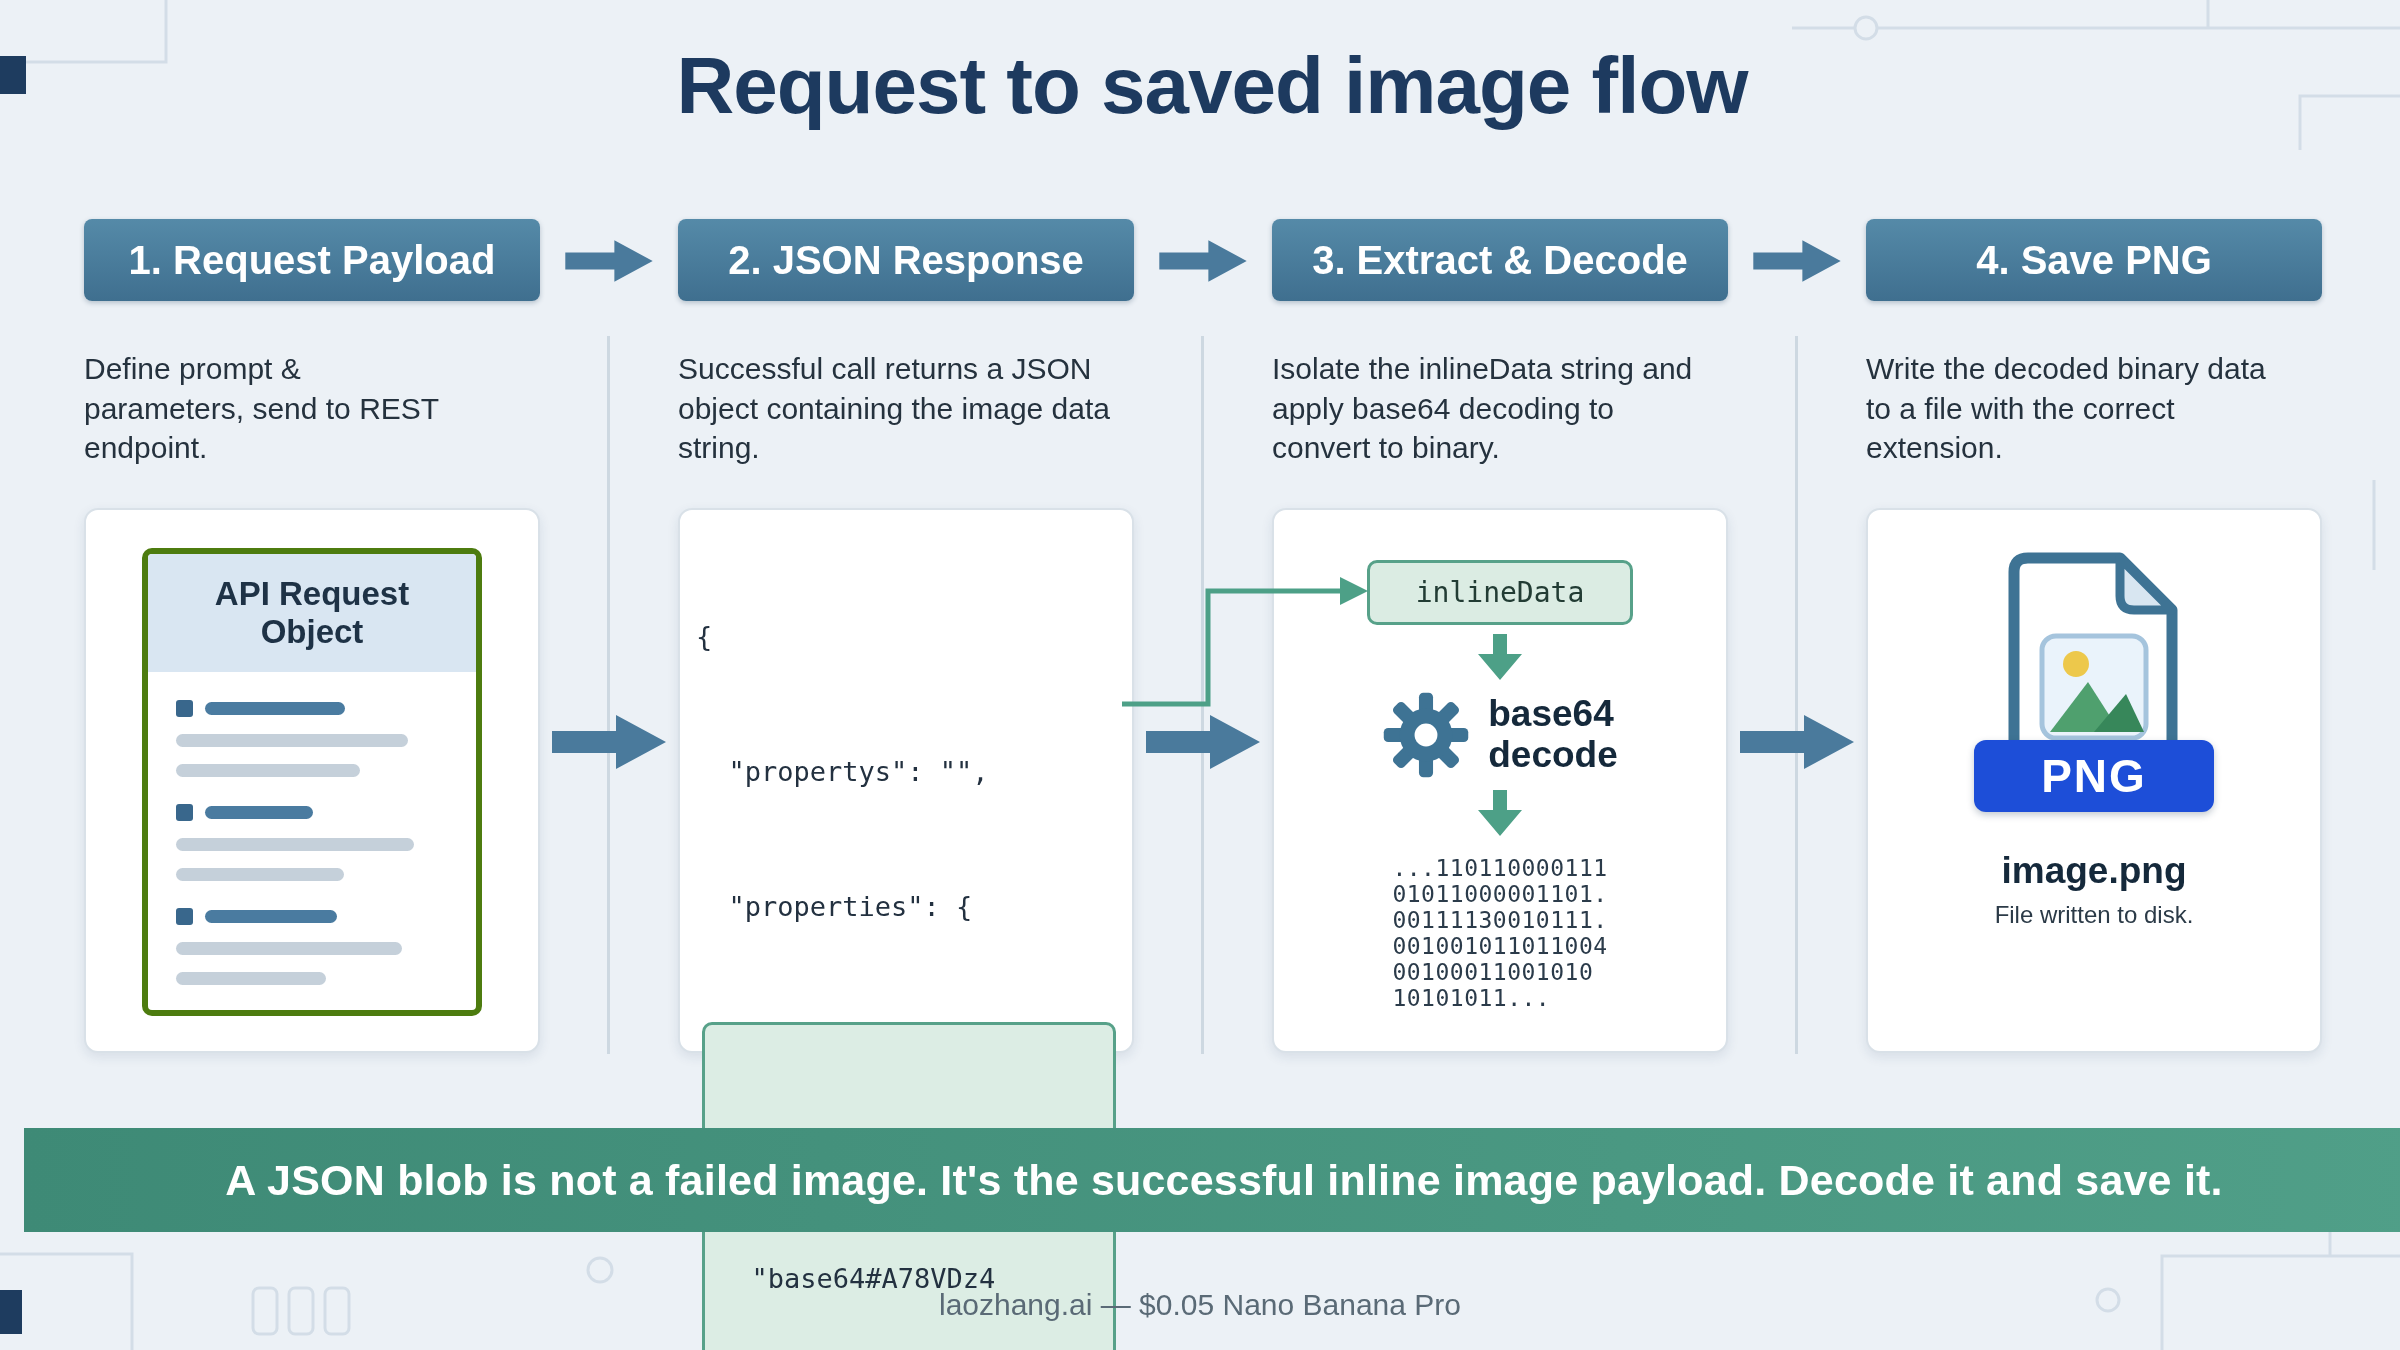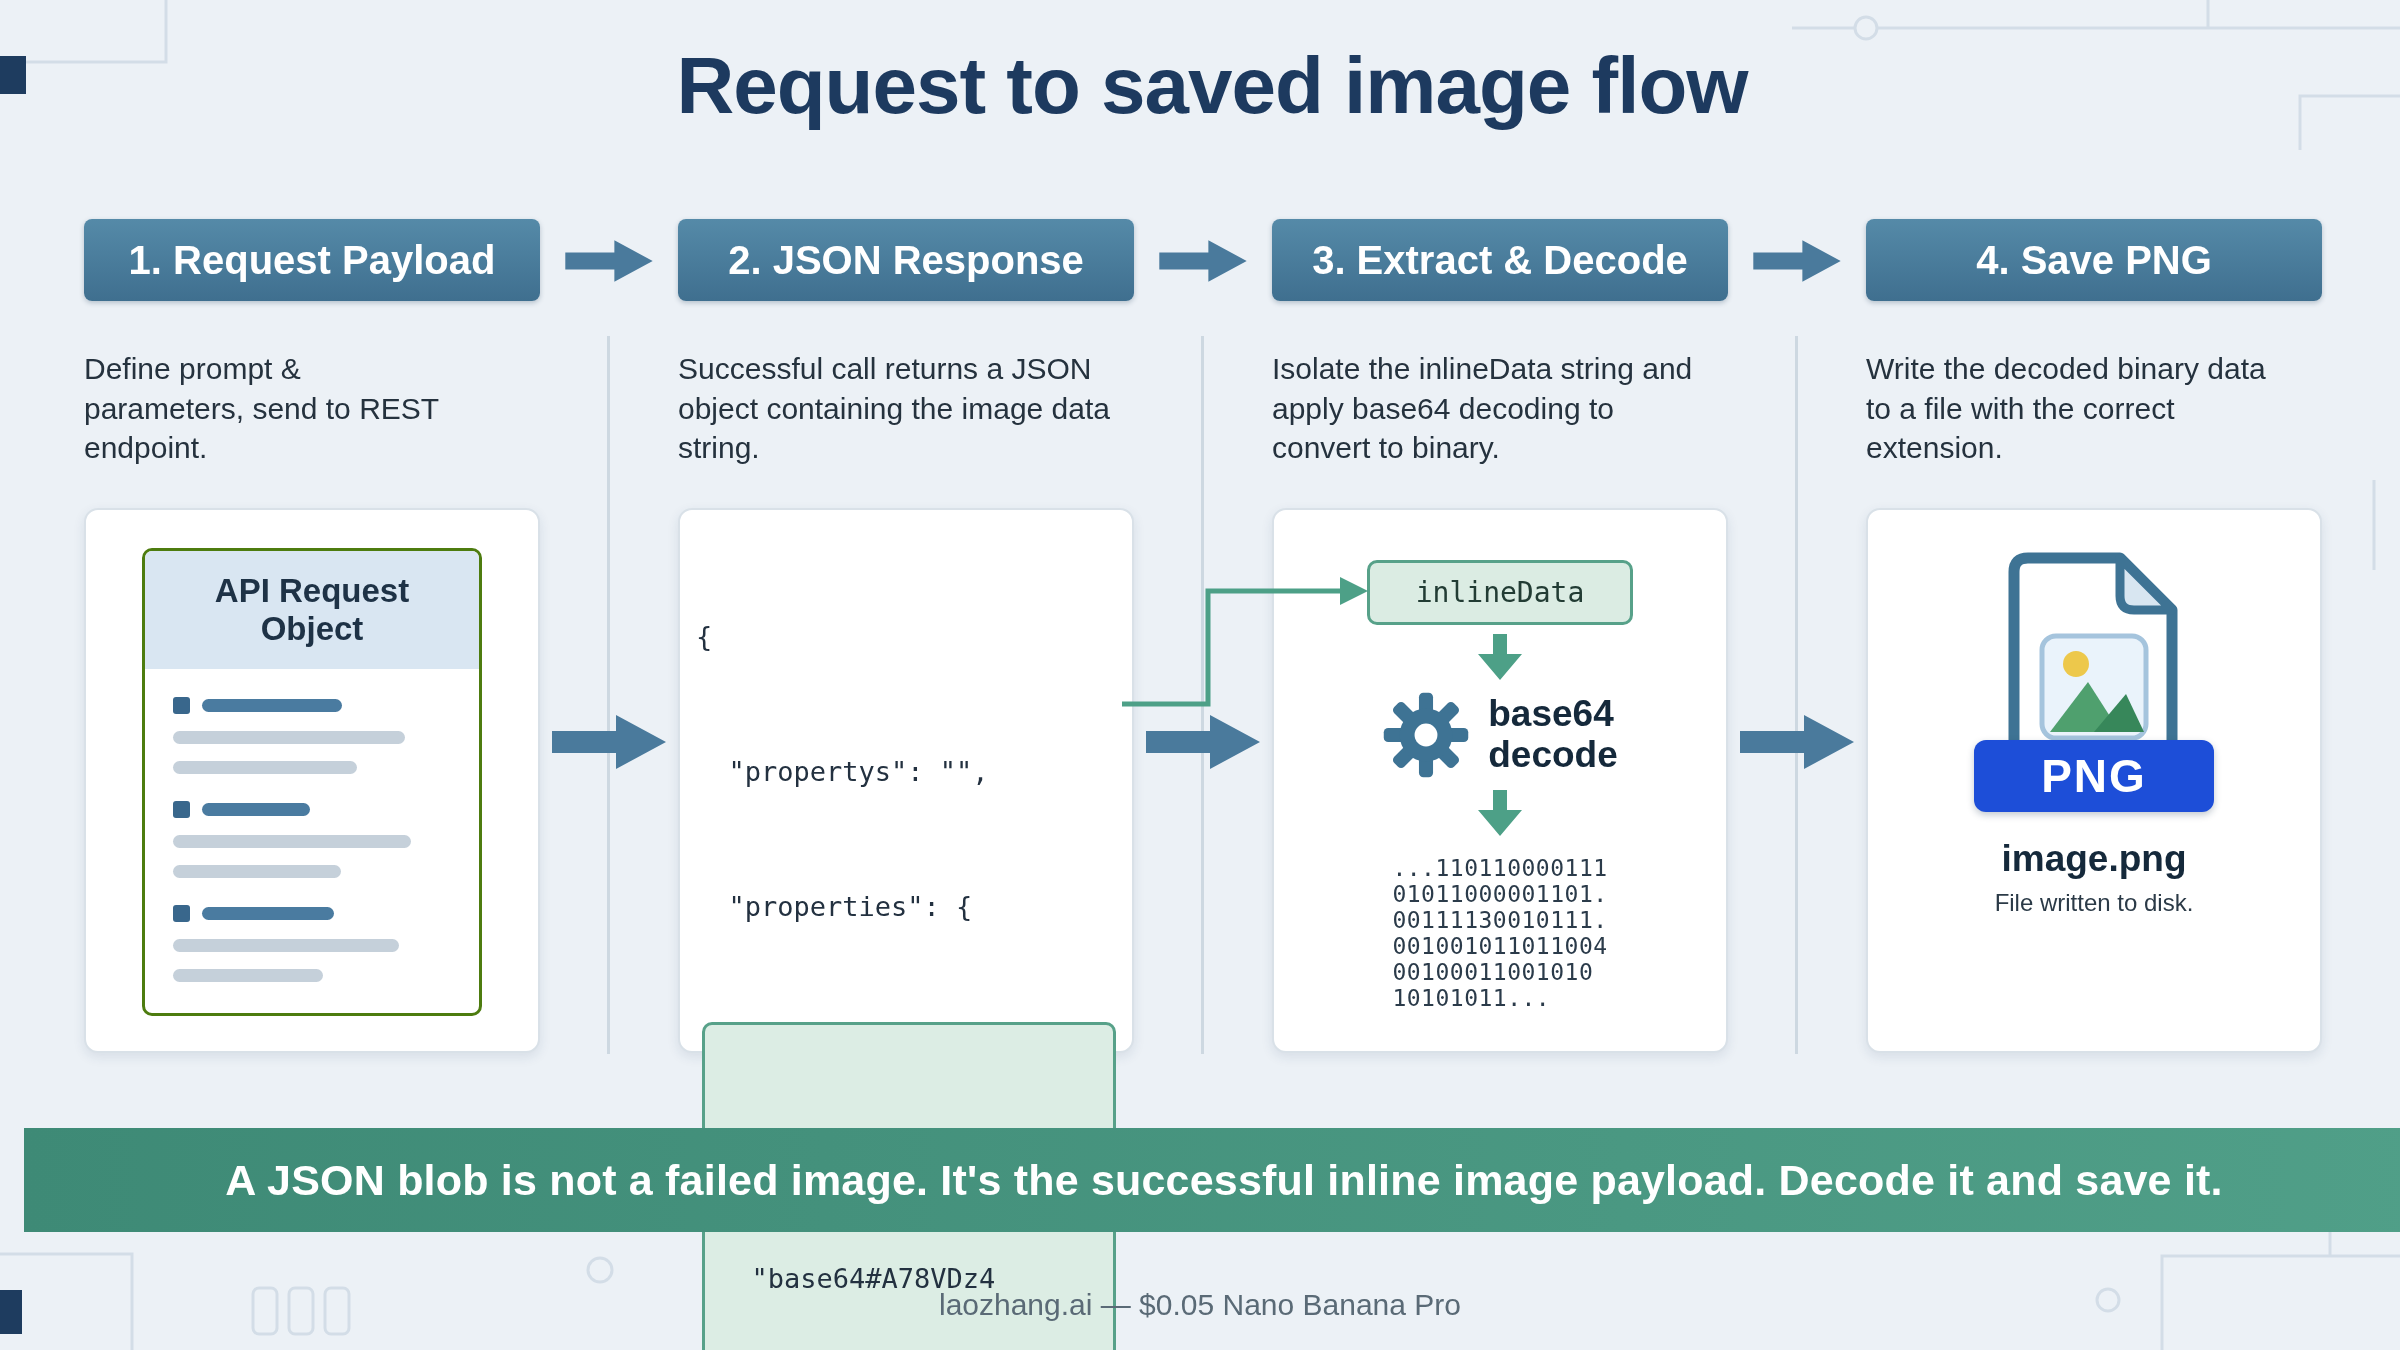--- a/index.html
+++ b/index.html
@@ -40,21 +40,21 @@
   .step-desc.narrow { max-width:372px; }
   .card {
     height:545px; background:#ffffff;
     border:2px solid #d9e1e8; border-radius:14px;
     box-shadow:0 4px 12px rgba(30,58,95,.10);
   }
 
   
   .api-panel {
     margin:38px 56px; height:468px;
-    border:3px solid #4d7c0f; border-radius:10px;
+    border:6px solid #4d7c0f; border-radius:10px;
     overflow:hidden; background:#ffffff;
   }
   .api-panel-header {
     height:118px; background:#d9e6f2;
     display:flex; align-items:center; justify-content:center;
     text-align:center; font-weight:700; font-size:33px; color:#1e3246;
     padding:0 36px; line-height:1.15;
   }
   .api-panel-body { padding:28px 28px; display:flex; flex-direction:column; gap:17px; }
   .bar-row { display:flex; align-items:center; gap:12px; }
@@ -96,21 +96,21 @@
   .save-card { display:flex; flex-direction:column; align-items:center; padding-top:38px; }
   .file-graphic { position:relative; width:260px; height:280px; }
   .doc-svg { position:absolute; left:30px; top:0; }
   .png-badge {
     position:absolute; left:10px; top:192px; width:240px; height:72px;
     background:#1d4ed8; border-radius:12px;
     color:#ffffff; font-weight:700; font-size:46px; letter-spacing:2px;
     display:flex; align-items:center; justify-content:center;
     box-shadow:0 3px 7px rgba(15,45,70,.25);
   }
-  .filename { margin-top:10px; font-size:37px; font-weight:700; color:#15293b; }
+  .filename { margin-top:22px; font-size:37px; font-weight:700; color:#15293b; }
   .file-caption { margin-top:9px; font-size:24px; color:#2b3a47; }
 
   
   .flow-arrow { position:absolute; z-index:3; }
   .connector { position:absolute; inset:0; width:2400px; height:1350px; z-index:2; pointer-events:none; }
 
   .banner {
     position:absolute; top:1128px; left:0; width:2400px; height:104px; z-index:4;
     background:linear-gradient(90deg,#3e8a76,#509f88);
     display:flex; align-items:center; justify-content:center;

